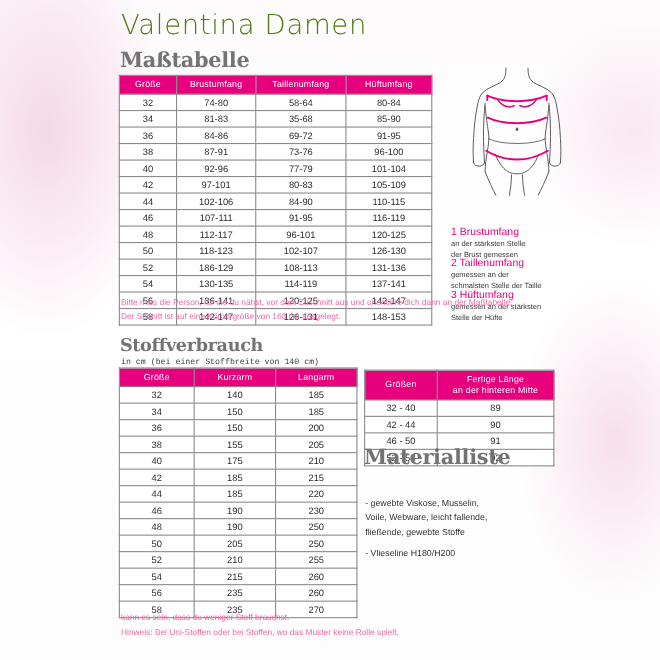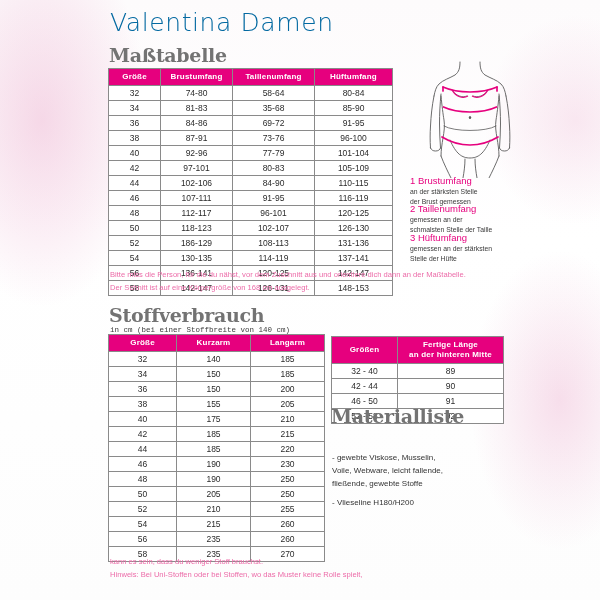--- a/index.html
+++ b/index.html
@@ -28,35 +28,35 @@
     left: 0; top: 0;
     width: 600px; height: 600px;
   }
 
   
   .doc-title {
     position: absolute;
     left: 110px; top: 8px;
     font-size: 25px;
     letter-spacing: 0.6px;
-    color: #0369a1;
+    color: #4d7c0f;
     font-weight: 300;
     font-family: "DejaVu Sans", sans-serif;
     white-space: nowrap;
   }
   .sec-title {
     position: absolute;
     font-family: "DejaVu Serif", serif;
     font-weight: bold;
     color: #737373;
     letter-spacing: -0.3px;
     white-space: nowrap;
   }
   #title-masstabelle { left: 109px; top: 44px; font-size: 19px; }
-  #title-stoffverbrauch { left: 109px; top: 304px; font-size: 19px; }
+  #title-stoffverbrauch { left: 109px; top: 304px; font-size: 16px; }
   #title-materialliste { left: 331px; top: 405px; font-size: 19px; }
 
   .sub-note {
     position: absolute;
     left: 110px; top: 326px;
     font-size: 7.5px;
     color: #3b3b3b;
     white-space: nowrap;
     font-family: Liberation Mono, monospace;
   }
@@ -64,21 +64,21 @@
   
   table.grid {
     position: absolute;
     border-collapse: collapse;
     table-layout: fixed;
   }
   table.grid th {
     background: #e6007e;
     color: #ffffff;
     font-size: 8px;
-    font-weight: bold;
+    font-weight: normal;
     letter-spacing: 0.2px;
     padding: 3px 1px;
     border: 1px solid #8a8a8a;
     text-align: center;
     line-height: 1.25;
   }
   table.grid td {
     background: #ffffff;
     color: #2b2b2b;
     font-size: 8.5px;
@@ -113,20 +113,21 @@
   #figure-wrap svg { display: block; }
 
   
   .legend-block { position: absolute; left: 410px; width: 125px; }
   .legend-head {
     color: #e6007e;
     font-size: 9.5px;
     font-weight: 400;
     white-space: nowrap;
     margin-bottom: 1px;
+    margin-top: 31px;
   }
   .legend-body {
     color: #3a3a3a;
     font-size: 6.8px;
     line-height: 1.45;
   }
   #legend-1 { top: 175px; }
   #legend-2 { top: 203px; }
   #legend-3 { top: 232px; }
 

